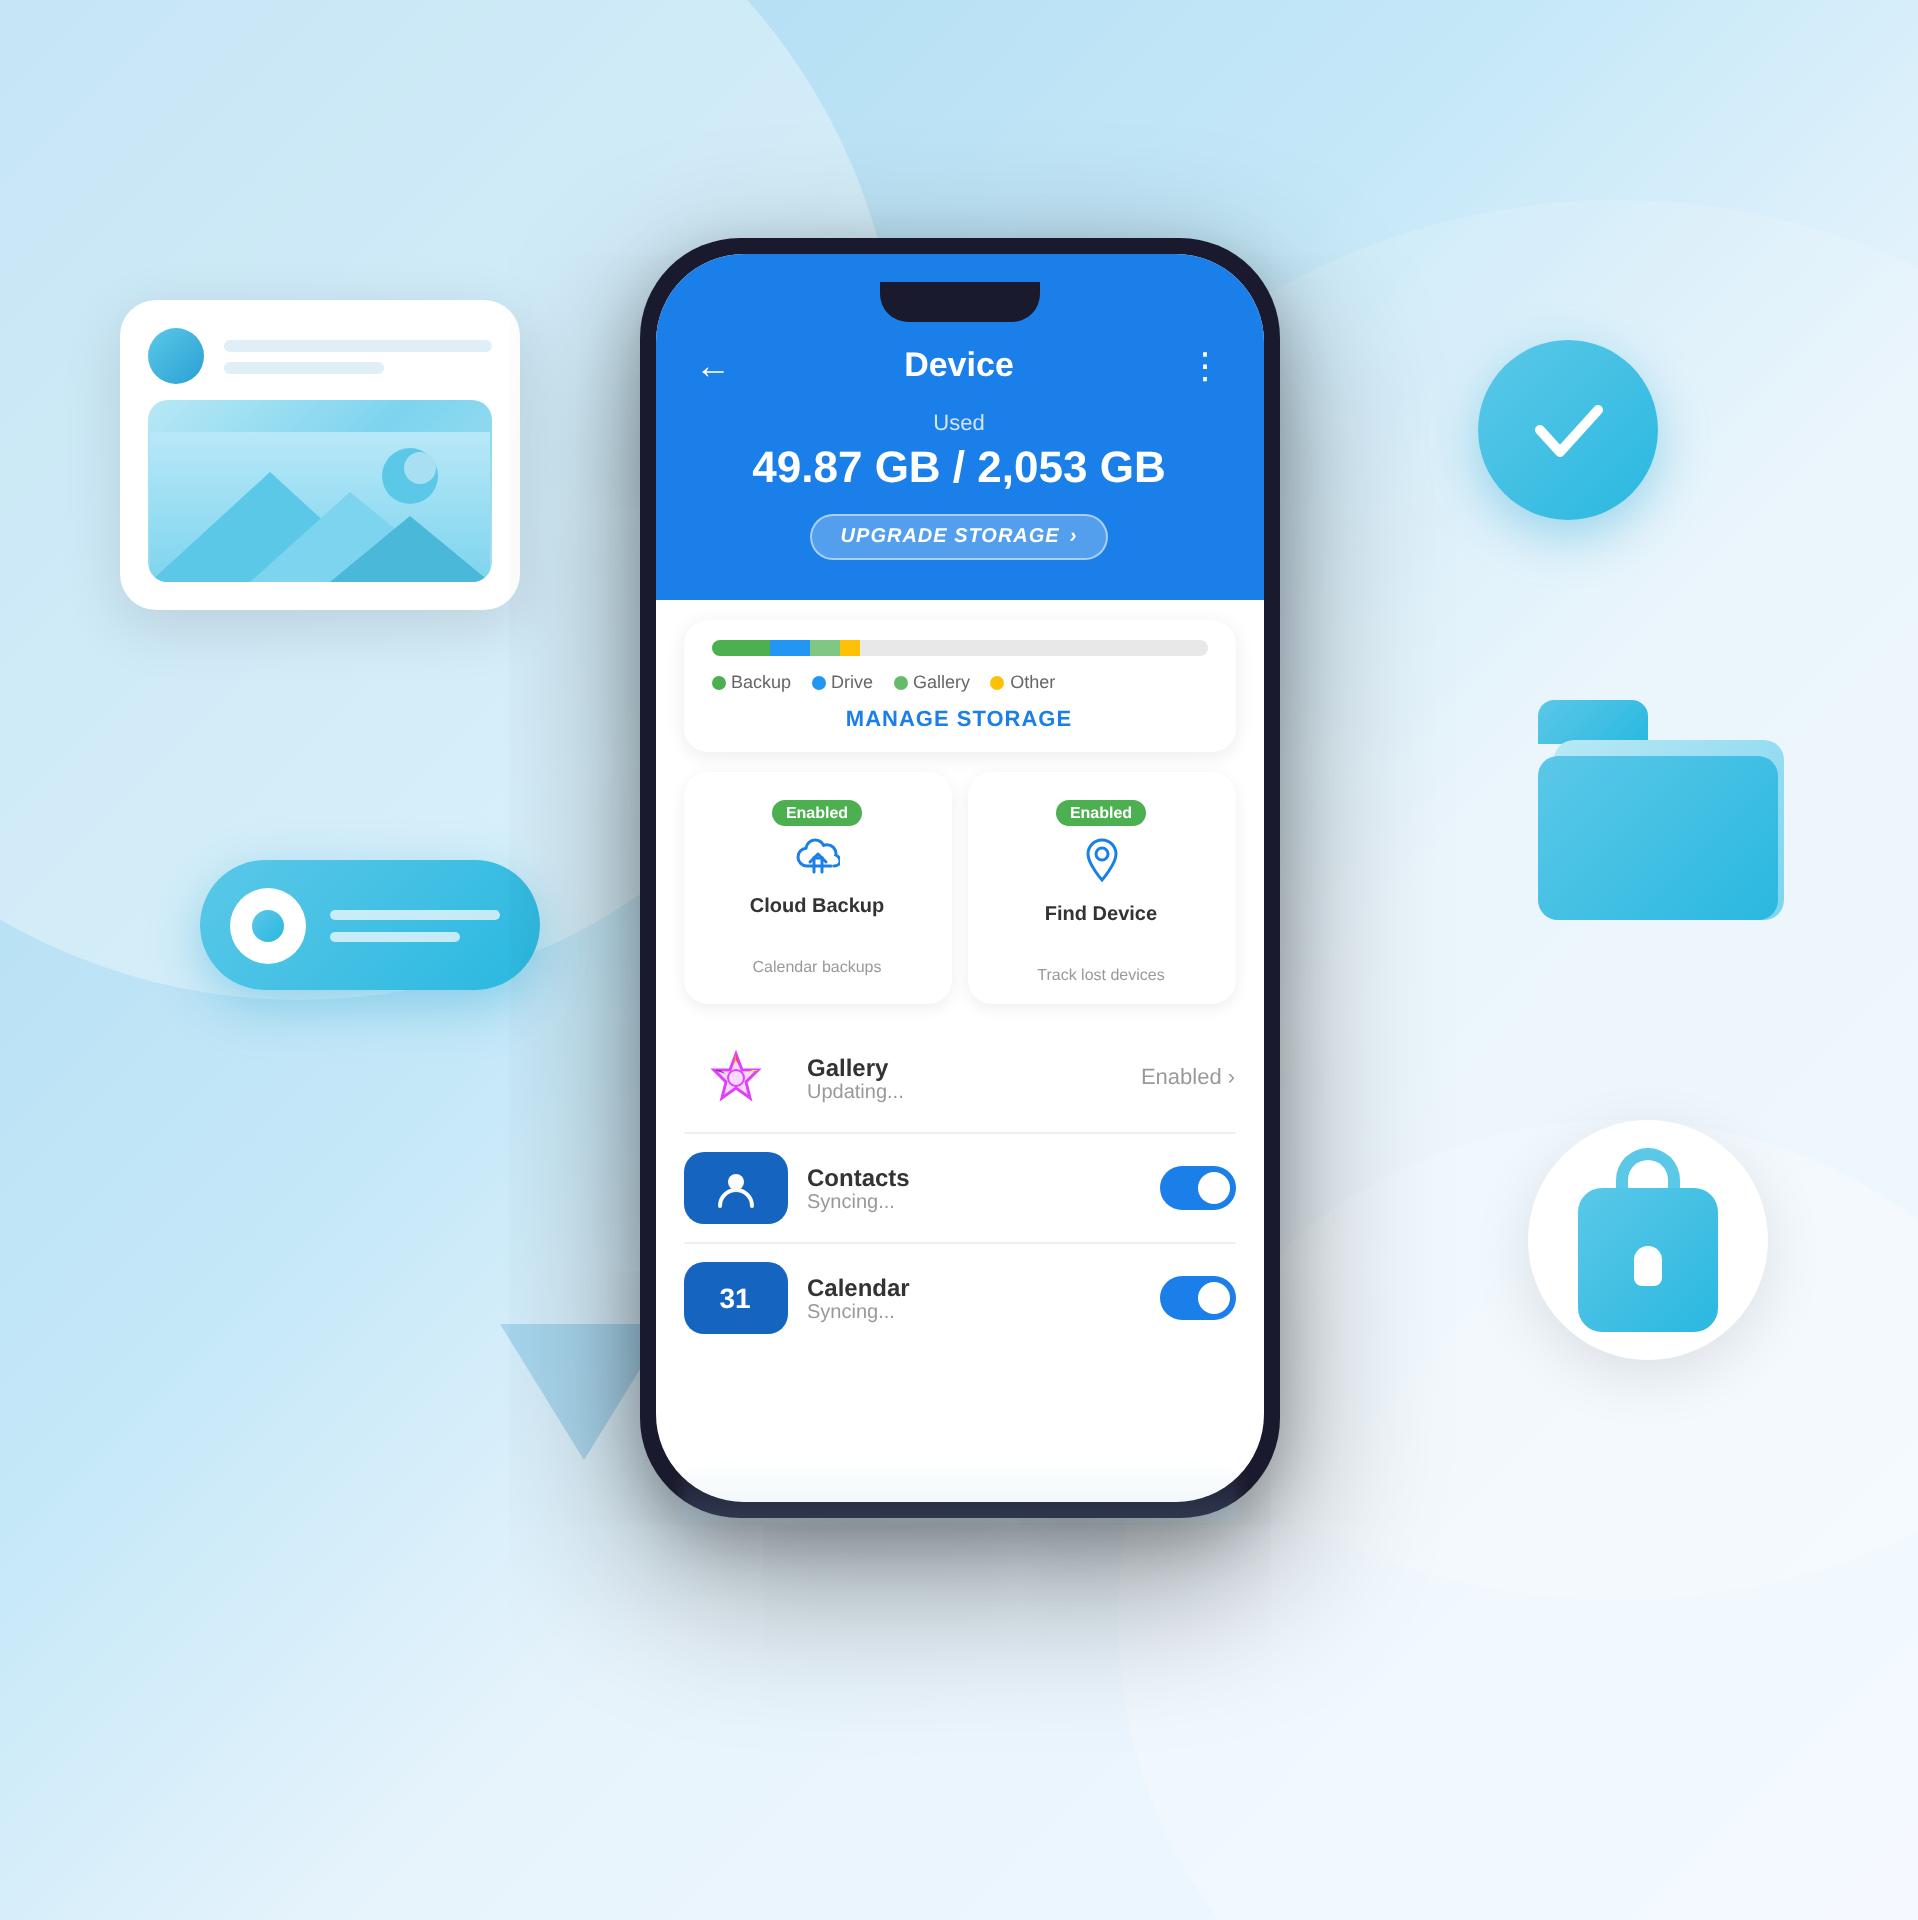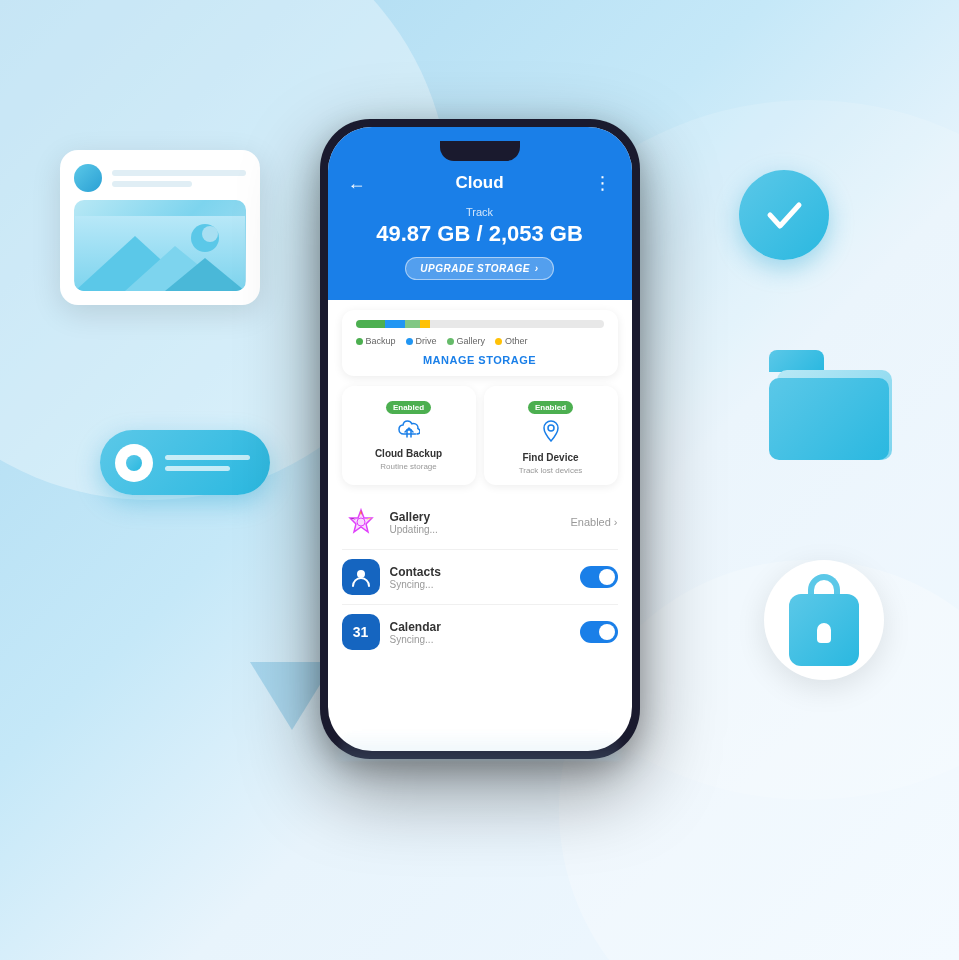--- a/index.html
+++ b/index.html
@@ -404,21 +404,21 @@
     }
     .feature-icon {
       font-size: 20px;
       margin-bottom: 5px;
       color: #1a7fe8;
     }
     .feature-name {
       font-size: 10px;
       font-weight: 600;
       color: #333;
-      margin-bottom: 3px;
+      margin-bottom: 20px;
     }
     .feature-desc {
       font-size: 8px;
       color: #999;
     }
 
     
     .apps-section {
       padding: 0 14px;
     }
@@ -448,21 +448,21 @@
     }
 
     .app-item {
       display: flex;
       align-items: center;
       padding: 9px 0;
       border-bottom: 1px solid #f0f0f0;
       gap: 10px;
     }
     .app-icon {
-      width: 38px;
+      width: 52px;
       height: 36px;
       border-radius: 10px;
       display: flex;
       align-items: center;
       justify-content: center;
       font-size: 16px;
       flex-shrink: 0;
     }
     .app-info { flex: 1; }
     .app-name {
@@ -583,24 +583,24 @@
 
 <div class="phone-wrapper">
   <div class="phone">
     <div class="phone-inner">
 
       <div class="phone-notch"></div>
 
       <div class="screen-header">
         <div class="screen-nav">
           <span class="back-arrow">←</span>
-          <span class="screen-title">Cloud</span>
+          <span class="screen-title">Device</span>
           <span class="more-icon">⋮</span>
         </div>
-        <div class="used-label">Track</div>
+        <div class="used-label">Used</div>
         <div class="storage-amount">49.87 GB / 2,053 GB</div>
         <button class="upgrade-btn">
           <span>UPGRADE STORAGE</span>
           <span>›</span>
         </button>
       </div>
 
       <div class="storage-bar-card">
         <div class="bar-visual">
           <div class="bar-backup" style="width:12%"></div>
@@ -635,21 +635,21 @@
         <div class="feature-card">
           <div class="enabled-badge">Enabled</div>
           <div class="feature-icon">
             <svg width="22" height="18" viewBox="0 0 22 18">
               <path d="M17.5 14H5.5C3 14 1 12 1 9.5C1 7.2 2.7 5.3 5 5.1C5.3 2.8 7.2 1 9.5 1C11.4 1 13 2.1 13.8 3.7C14.3 3.5 14.9 3.4 15.5 3.4C18 3.4 20 5.4 20 7.9C20 8.1 20 8.3 19.9 8.5C21.1 9.1 22 10.2 22 11.5C22 13 20.7 14 19 14" stroke="#1a7fe8" stroke-width="1.5" fill="none" stroke-linecap="round"></path>
               <polyline points="9,17 9,10 13,10 13,17" stroke="#1a7fe8" stroke-width="1.5" fill="none" stroke-linecap="round"></polyline>
               <polyline points="7,12 11,8 15,12" stroke="#1a7fe8" stroke-width="1.5" fill="none" stroke-linecap="round" stroke-linejoin="round"></polyline>
             </svg>
           </div>
           <div class="feature-name">Cloud Backup</div>
-          <div class="feature-desc">Routine storage</div>
+          <div class="feature-desc">Calendar backups</div>
         </div>
 
         <div class="feature-card">
           <div class="enabled-badge">Enabled</div>
           <div class="feature-icon">
             <svg width="18" height="22" viewBox="0 0 18 22">
               <path d="M9 1C5.1 1 2 4.1 2 8C2 13 9 21 9 21C9 21 16 13 16 8C16 4.1 12.9 1 9 1Z" stroke="#1a7fe8" stroke-width="1.5" fill="none"></path>
               <circle cx="9" cy="8" r="3" stroke="#1a7fe8" stroke-width="1.5" fill="none"></circle>
             </svg>
           </div>

